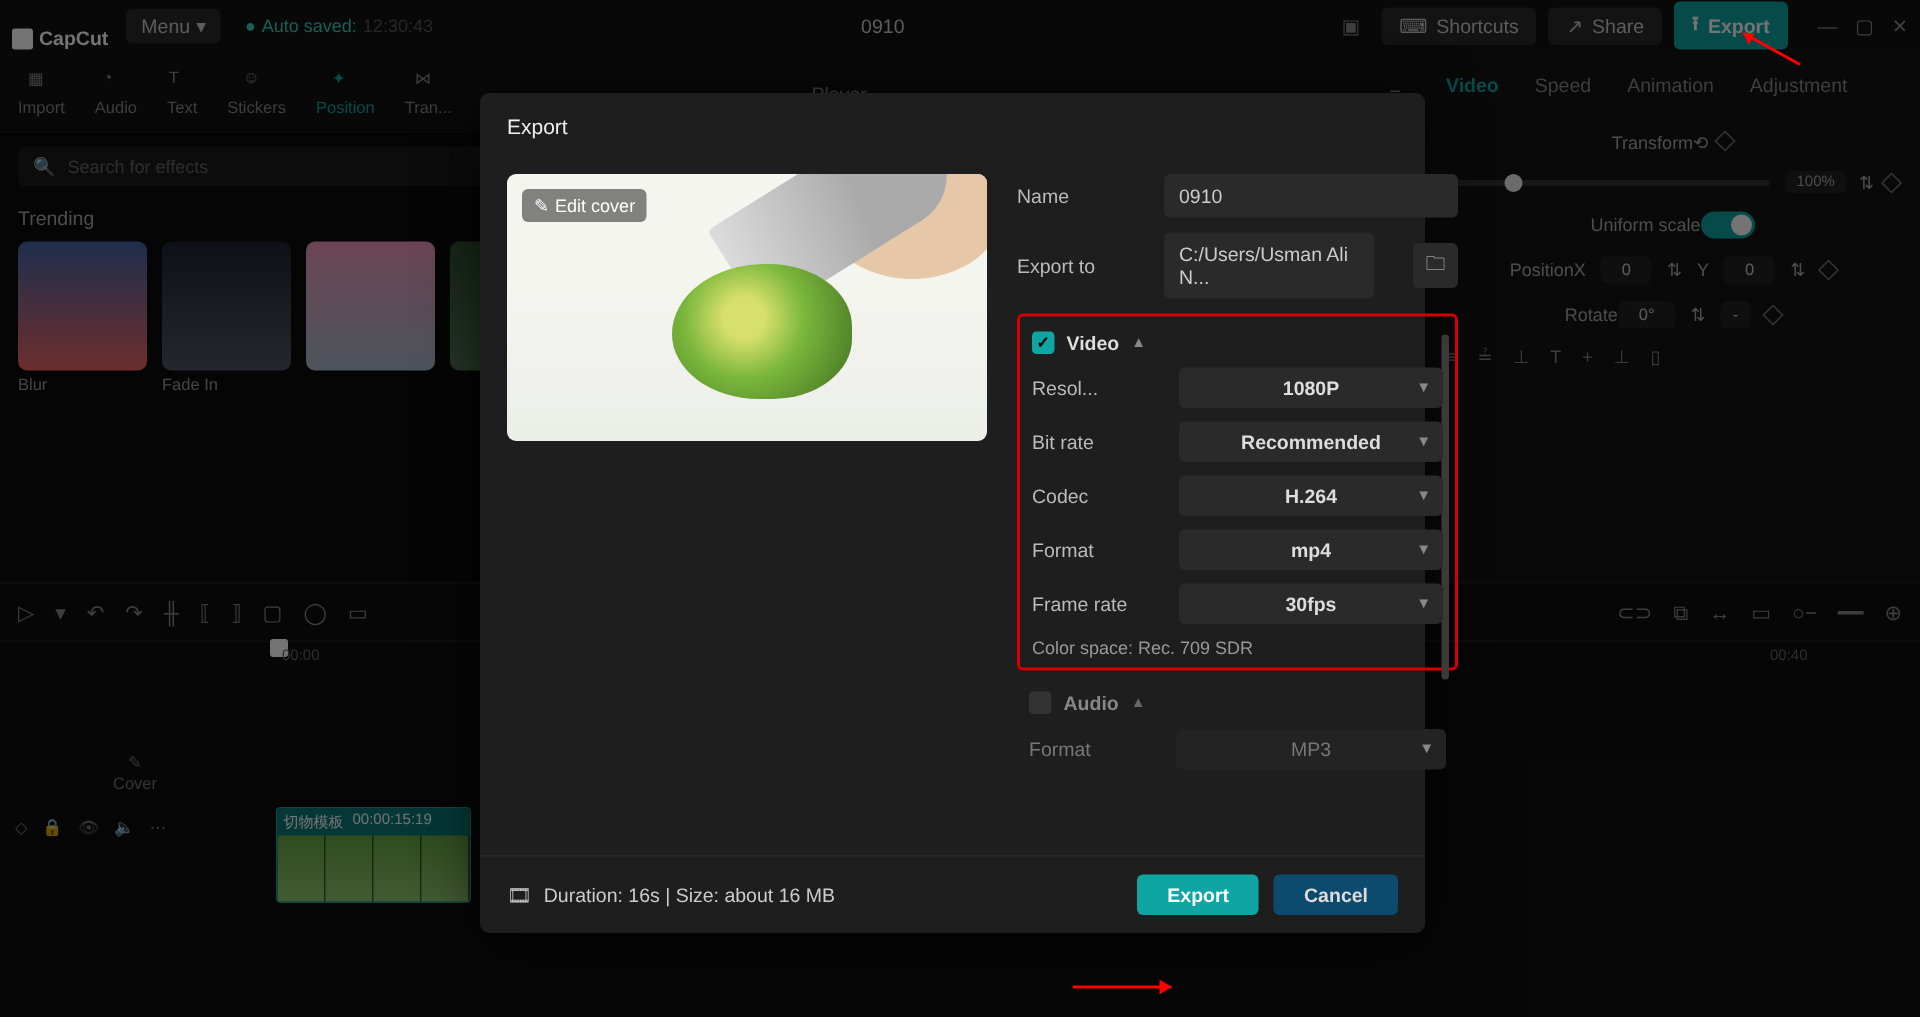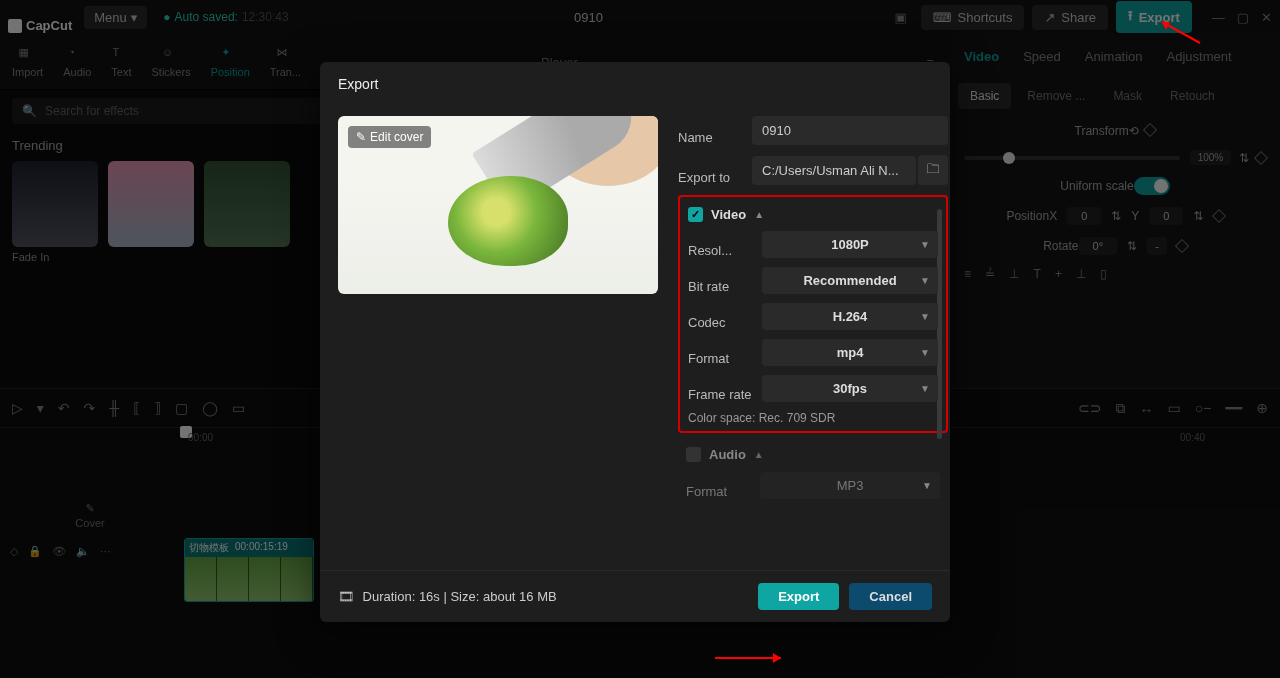--- a/index.html
+++ b/index.html
@@ -88,21 +88,21 @@
 .dialog { position: absolute; left: 320px; top: 62px; width: 630px; height: 560px; background: #1e1e1e; border-radius: 6px; box-shadow: 0 8px 40px rgba(0,0,0,0.6); display: flex; flex-direction: column; }
 .dialog-title { padding: 14px 18px; font-size: 14px; color: #eee; }
 .dialog-body { flex: 1; display: flex; padding: 10px 18px; gap: 20px; }
 .cover-col { width: 320px; }
 .cover-img { width: 320px; height: 178px; border-radius: 6px; background: linear-gradient(180deg,#f5f5f0 40%, #eceee8 100%); position: relative; overflow: hidden; }
 .kiwi { position: absolute; left: 110px; top: 60px; width: 120px; height: 90px; background: radial-gradient(circle at 40% 40%, #d7e06a 15%, #7ab63c 45%, #4a7a25 90%); border-radius: 56% 50% 48% 52%; }
 .knife { position: absolute; left: 140px; top: -10px; width: 160px; height: 70px; background: linear-gradient(100deg, #ddd, #aaa 60%); transform: rotate(-32deg); border-radius: 4px 40px 40px 4px; }
 .hand { position: absolute; right: -10px; top: -20px; width: 120px; height: 90px; background: #e6c8a8; border-radius: 40% 40% 50% 50%; }
 .editcover { position: absolute; left: 10px; top: 10px; background: rgba(80,80,80,0.7); color: #fff; font-size: 12px; padding: 4px 8px; border-radius: 4px; display: flex; align-items: center; gap: 4px; }
 .form-col { flex: 1; display: flex; flex-direction: column; gap: 10px; font-size: 13px; color: #ccc; }
-.frow { display: flex; align-items: flex-end; gap: 2px; }
+.frow { display: flex; align-items: center; gap: 26px; }
 .frow .flabel { width: 72px; color: #bbb; }
 .finput { flex: 1; background: #2a2a2a; border: none; color: #ccc; padding: 7px 10px; border-radius: 4px; font-size: 13px; }
 .pathrow .finput { flex: 1; }
 .pathbtn { width: 30px; height: 30px; background: #2a2a2a; border-radius: 4px; display: flex; align-items: center; justify-content: center; color: #ccc; }
 .videobox { border: 2px solid #d40000; border-radius: 4px; padding: 10px 8px 6px; display: flex; flex-direction: column; gap: 9px; position: relative; }
 .videobox .scrollbar { position: absolute; right: 4px; top: 12px; width: 5px; height: 230px; background: #3a3a3a; border-radius: 3px; }
 .chkrow { display: flex; align-items: center; gap: 8px; font-weight: 600; color: #ddd; }
 .chk { width: 15px; height: 15px; background: #0ea5a3; border-radius: 3px; display: flex; align-items: center; justify-content: center; color: #000; font-size: 11px; }
 .chk.off { background: #333; }
 .select { flex: 1; background: #2a2a2a; padding: 6px 10px; border-radius: 4px; display: flex; align-items: center; justify-content: center; position: relative; color: #ddd; font-weight: 600; font-size: 13px; }
@@ -191,20 +191,24 @@
     </div>
     <div class="leftbody">
       <div class="leftcontent">
         <div class="search">
           <span>🔍</span>
           <span>Search for effects</span>
         </div>
         <div class="trending-label">Trending</div>
         <div class="thumbs">
           <div class="thumb">
+              <div class="img" style="background:linear-gradient(#46a,#e66)"></div>
+              <div class="lbl">Blur</div>
+            </div>
+          <div class="thumb">
               <div class="img" style="background:linear-gradient(#223,#556)"></div>
               <div class="lbl">Fade In</div>
             </div>
           <div class="thumb">
               <div class="img" style="background:linear-gradient(#e9b,#abc)"></div>
               <div class="lbl"></div>
             </div>
           <div class="thumb">
               <div class="img" style="background:linear-gradient(#353,#575)"></div>
               <div class="lbl"></div>
@@ -220,26 +224,20 @@
       <span>≡</span>
     </div>
   </div>
 
   <div class="right">
     <div class="righttabs">
       <span class="rt active">Video</span>
       <span class="rt">Speed</span>
       <span class="rt">Animation</span>
       <span class="rt">Adjustment</span>
-    </div>
-    <div class="subtabs">
-      <span class="st active">Basic</span>
-      <span class="st">Remove ...</span>
-      <span class="st">Mask</span>
-      <span class="st">Retouch</span>
     </div>
     <div class="panel">
       <div class="panel-row">
         <span>Transform</span>
         <span><span>⟲</span>&nbsp;&nbsp;<span class="diamond"></span></span>
       </div>
       <div class="panel-row">
         <div class="slider">
             <div class="knob"></div>
           </div>

